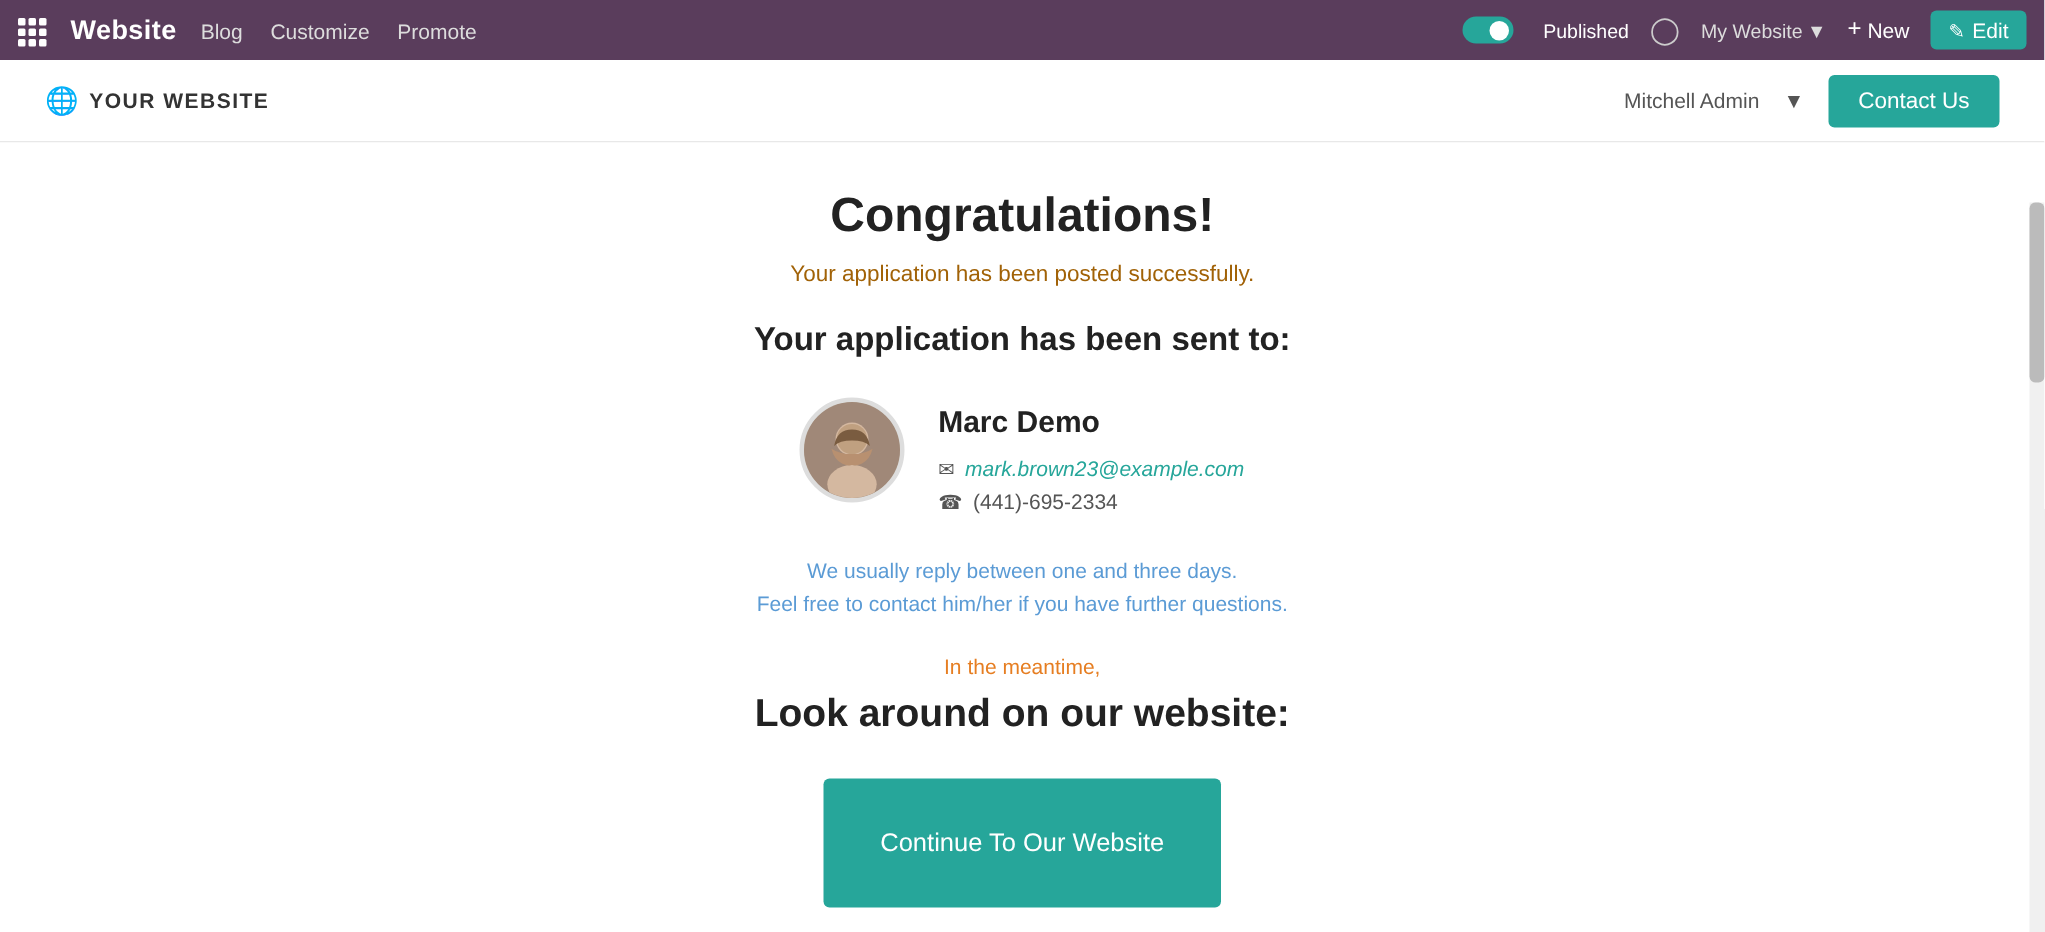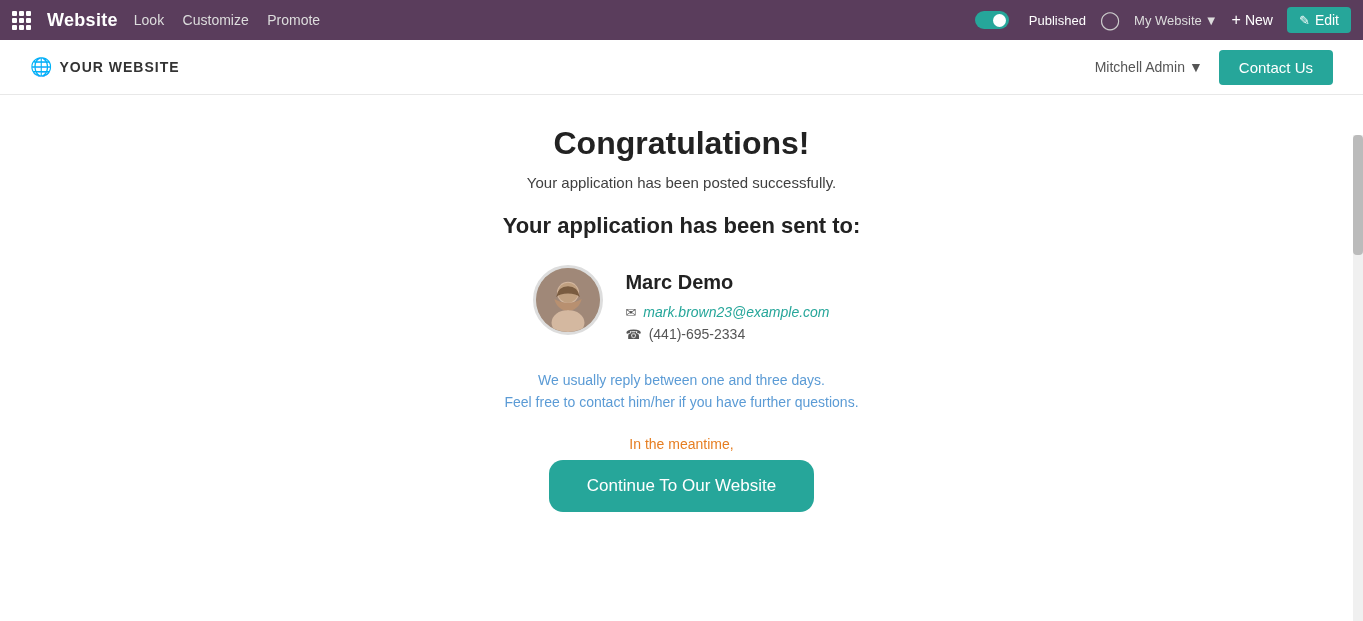--- a/index.html
+++ b/index.html
@@ -10,21 +10,21 @@
       background: #5a3d5c;
       color: #fff;
       height: 40px;
       display: flex;
       align-items: center;
       padding: 0 12px;
       gap: 18px;
       position: relative;
       z-index: 100;
     }
-    .admin-bar-left { display: flex; align-items: center; gap: 16px; flex: 1; }
+    .admin-bar-left { display: flex; align-items: flex-end; gap: 16px; flex: 1; }
     .admin-grid-icon { display: grid; grid-template-columns: repeat(3,5px); grid-gap: 2px; cursor: pointer; }
     .admin-grid-icon span { width: 5px; height: 5px; background: #fff; border-radius: 1px; display: block; }
     .admin-site-name { font-size: 18px; font-weight: 700; color: #fff; letter-spacing: 0.3px; }
     .admin-nav a { color: #ddd; text-decoration: none; font-size: 14px; margin-right: 14px; }
 
     .admin-bar-right { display: flex; align-items: center; gap: 14px; }
     .published-toggle { display: flex; align-items: center; gap: 20px; font-size: 13px; color: #fff; }
     .toggle-switch { position: relative; width: 34px; height: 18px; }
     .toggle-switch input { opacity: 0; width: 0; height: 0; }
     .toggle-slider {
@@ -64,21 +64,21 @@
     .site-nav-links { display: flex; align-items: center; gap: 22px; flex: 1; }
     .site-nav-links a { text-decoration: none; font-size: 14px; color: #555; }
     .cart-icon { position: relative; font-size: 18px; color: #555; cursor: pointer; }
     .cart-badge {
       position: absolute; top: -6px; right: -8px;
       background: #26a69a; color: #fff; border-radius: 50%;
       width: 16px; height: 16px; font-size: 10px;
       display: flex; align-items: center; justify-content: center;
     }
     .site-nav-right { display: flex; align-items: center; gap: 16px; margin-left: auto; }
-    .admin-user-btn { font-size: 14px; color: #555; cursor: pointer; display: flex; align-items: center; gap: 4px; }
+    .admin-user-btn { font-size: 14px; color: #555; cursor: pointer; display: flex; align-items: center; gap: 16px; }
     .contact-us-btn {
       background: #26a69a; color: #fff; border: none; border-radius: 4px;
       padding: 9px 20px; font-size: 15px; font-weight: 500; cursor: pointer;
     }
 
     
     .scrollbar-track {
       position: absolute; right: 0; top: 40px; width: 10px;
       background: #f0f0f0; height: 581px;
     }
@@ -89,21 +89,21 @@
 
     
     .main-content {
       display: flex; flex-direction: column; align-items: center;
       padding: 30px 20px 40px; text-align: center; background: #fff;
     }
     .congratulations-title {
       font-size: 32px; font-weight: 700; color: #222; margin-bottom: 12px;
     }
     .success-msg {
-      font-size: 15px; color: #404040; margin-bottom: 22px;
+      font-size: 15px; color: #a16207; margin-bottom: 22px;
     }
     .sent-to-title {
       font-size: 22px; font-weight: 700; color: #222; margin-bottom: 26px;
     }
     .contact-card {
       display: flex; align-items: flex-start; gap: 22px; margin-bottom: 24px;
     }
     .contact-avatar {
       width: 70px; height: 70px; border-radius: 50%; overflow: hidden;
       border: 3px solid #ddd; flex-shrink: 0; background: #b0a090;
@@ -124,43 +124,43 @@
     .feel-free-msg {
       font-size: 14px; color: #5b9bd5; margin-bottom: 26px;
     }
     .meantime-text {
       font-size: 14px; color: #e67e22; margin-bottom: 8px;
     }
     .look-around-title {
       font-size: 26px; font-weight: 700; color: #222; margin-bottom: 28px;
     }
     .continue-btn {
-      background: #26a69a; color: #fff; border: none; border-radius: 14px;
-      padding: 16px 38px; font-size: 17px; font-weight: 500; cursor: pointer;
+      background: #26a69a; color: #fff; border: none; border-radius: 4px;
+      padding: 33px 38px; font-size: 17px; font-weight: 500; cursor: pointer;
     }
   </style>
 </head>
 <body>
 
 <div class="admin-bar">
   <div class="admin-bar-left">
     <div class="admin-grid-icon">
       <span></span>
         <span></span>
         <span></span>
       <span></span>
         <span></span>
         <span></span>
       <span></span>
         <span></span>
         <span></span>
     </div>
     <span class="admin-site-name">Website</span>
     <nav class="admin-nav">
-      <a>Look</a>
+      <a>Blog</a>
       <a>Customize</a>
       <a>Promote</a>
     </nav>
   </div>
   <div class="admin-bar-right">
     <div class="published-toggle">
       <label class="toggle-switch">
         <input type="checkbox" checked="" style="">
         <span class="toggle-slider"></span>
       </label>
@@ -228,15 +228,16 @@
         <span class="phone-icon">☎</span>
         <span class="contact-phone-text">(441)-695-2334</span>
       </div>
     </div>
   </div>
 
   <p class="reply-msg">We usually reply between one and three days.</p>
   <p class="feel-free-msg">Feel free to contact him/her if you have further questions.</p>
 
   <p class="meantime-text">In the meantime,</p>
+  <h2 class="look-around-title">Look around on our website:</h2>
 
   <button class="continue-btn">Continue To Our Website</button>
 </div>
 
 </body></html>

